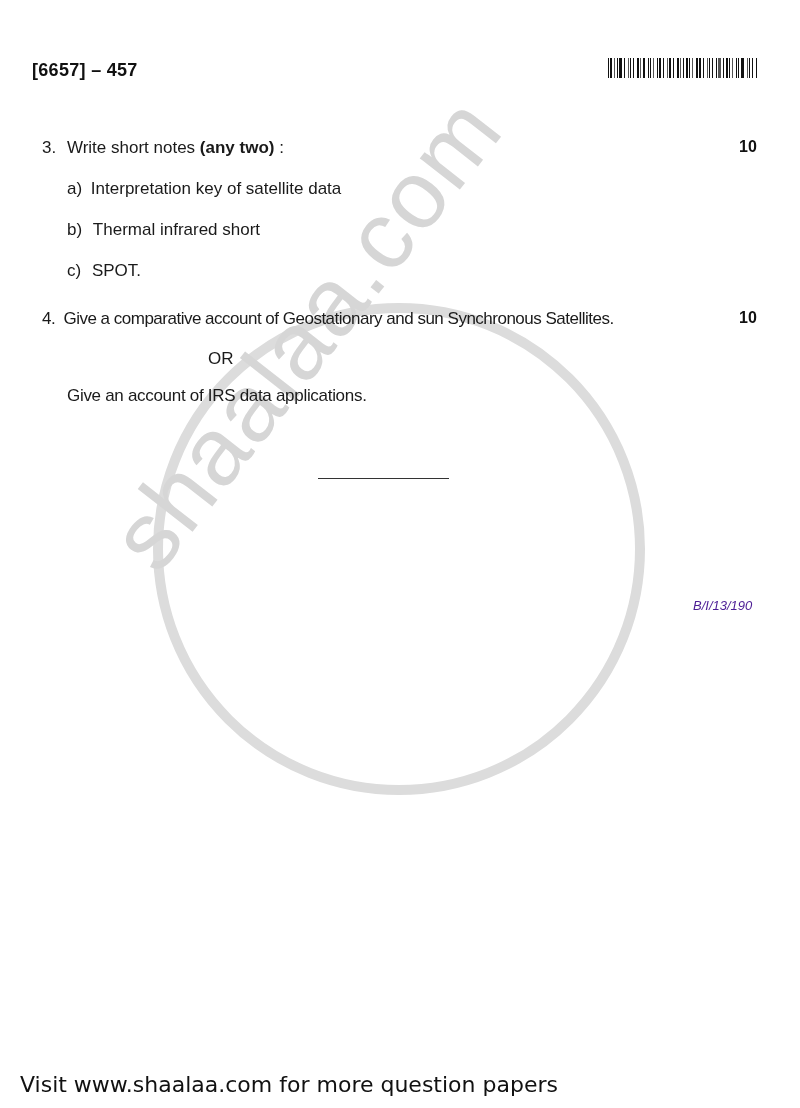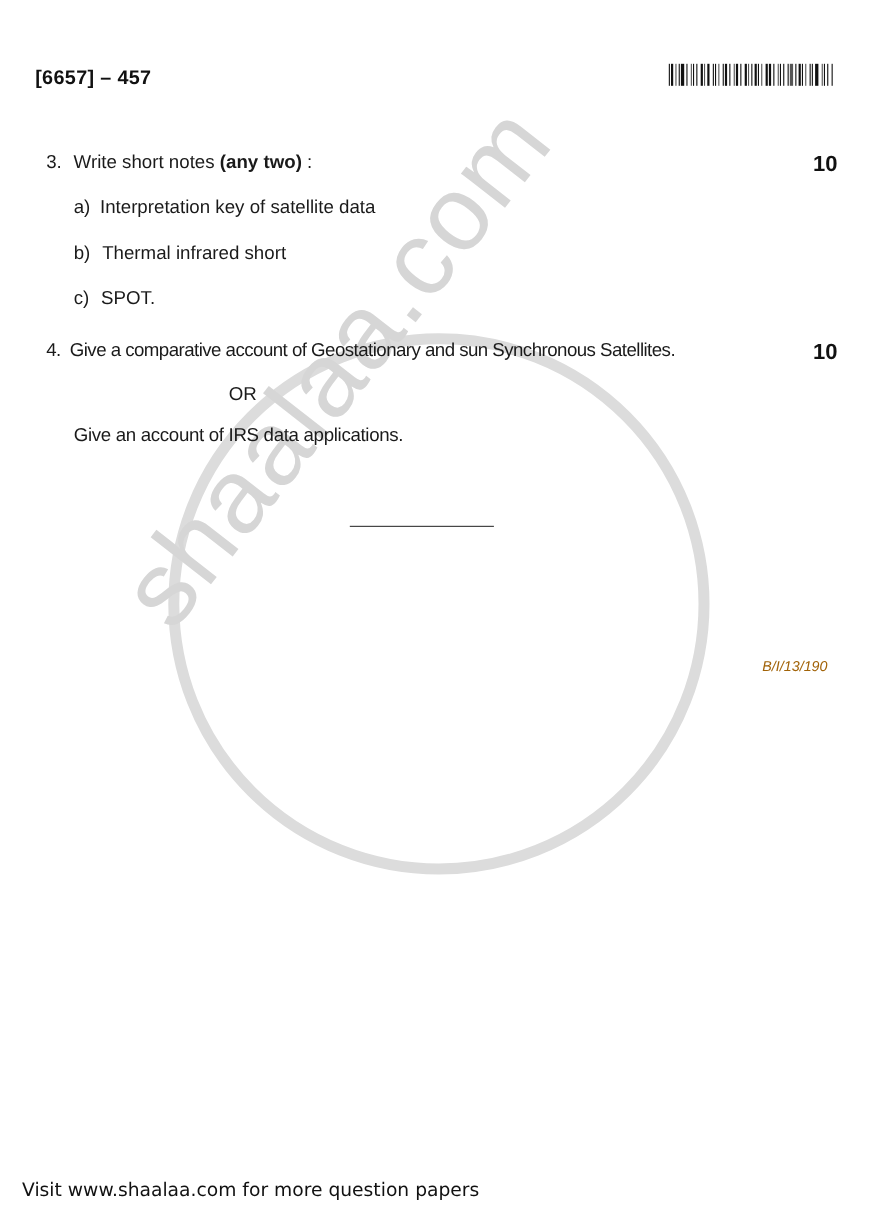--- a/index.html
+++ b/index.html
@@ -12,37 +12,37 @@
     .header-code {
       left: 32px; top: 60px; font-size: 18px; font-weight: bold; letter-spacing: 0.3px;
       font-family: "Liberation Sans", sans-serif;
     }
     .barcode {
       left: 608px; top: 58px; width: 150px; height: 20px;
       display: flex; align-items: stretch;
     }
     .barcode span { display: block; height: 100%; background: #111; }
     .q-text { font-size: 17px; color: #1a1a1a; }
-    .marks { font-size: 20px; font-weight: bold; color: #111; text-align: center; }
+    .marks { font-size: 16px; font-weight: bold; color: #111; text-align: center; }
     .watermark-circle {
       left: 153px; top: 303px; width: 492px; height: 492px;
       border: 10px solid #dcdcdc; border-radius: 50%; box-sizing: border-box;
     }
     .watermark-text {
       left: 175px; top: 480px; font-size: 96px; color: #d6d6d6;
       transform: rotate(-52deg); transform-origin: left bottom;
       font-family: "Liberation Sans", sans-serif; letter-spacing: 2px;
       white-space: nowrap;
     }
     .end-line {
       left: 318px; top: 478px; width: 131px; height: 0;
       border-top: 1.5px solid #333;
     }
-    .code-ref { left: 693px; top: 598px; font-size: 13px; font-style: italic; color: #a16207; }
-    .footer { left: 20px; top: 1072px; font-size: 17px; color: #111; font-family: "DejaVu Sans", sans-serif; }
+    .code-ref { left: 693px; top: 598px; font-size: 13px; font-style: italic; color: #4c1d95; }
+    .footer { left: 20px; top: 1072px; font-size: 22px; color: #111; font-family: "DejaVu Sans", sans-serif; }
   </style>
 </head>
 <body>
 
 <div class="abs watermark-circle"></div>
 <div class="abs watermark-text">shaalaa.com</div>
 
 <div class="abs header-code">[6657] – 457</div>
 <div class="abs barcode" id="barcode">
     <span style="width: 1px; margin-right: 1px;"></span>

